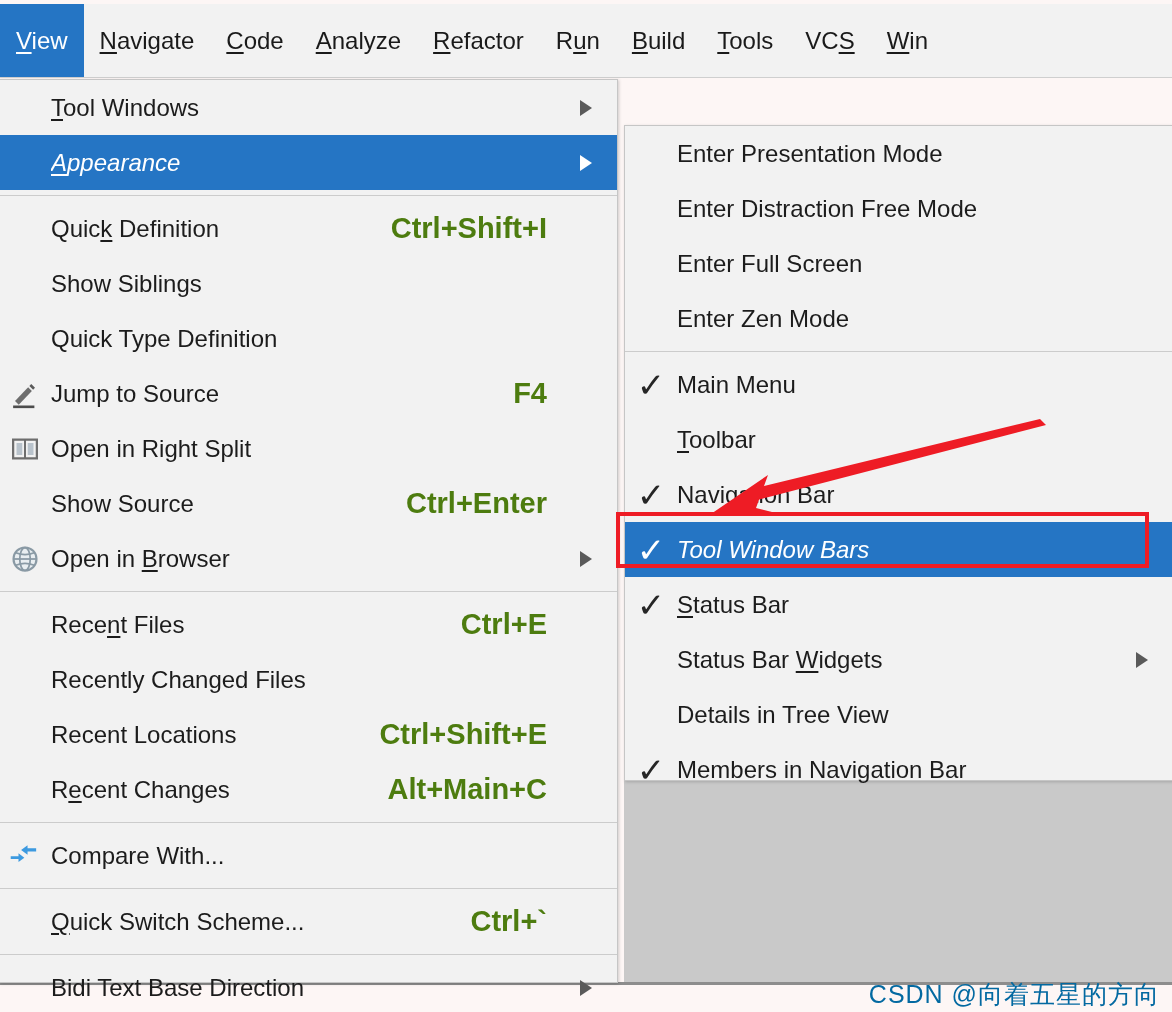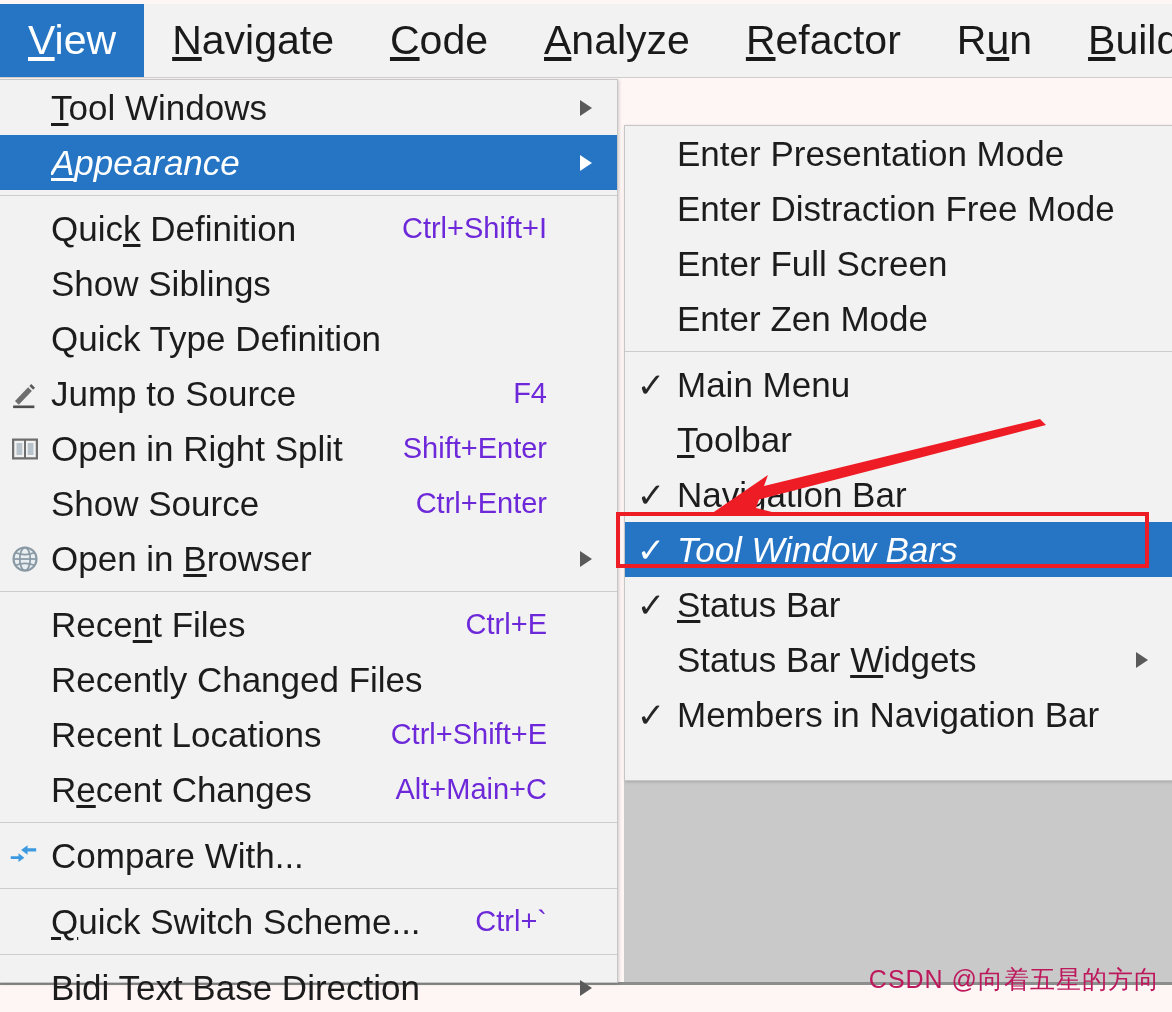--- a/index.html
+++ b/index.html
@@ -24,22 +24,22 @@
     width: 1172px; height: 74px;
     background: #f2f2f2;
     border-bottom: 1px solid #cfcfcf;
     display: flex;
     align-items: stretch;
     box-sizing: border-box;
   }
   .mb-item {
     display: flex;
     align-items: center;
-    padding: 0 28px;
-    font-size: 41px;
+    padding: 0 16px;
+    font-size: 24px;
     color: #1a1a1a;
     letter-spacing: 0px;
     white-space: nowrap;
     cursor: default;
     justify-content: center;
   }
   .mb-item.selected {
     background: #2575c4;
     color: #ffffff;
   }
@@ -96,30 +96,31 @@
     flex: 0 0 52px;
     display: flex;
     align-items: center;
     justify-content: center;
     font-size: 34px;
     color: #262626;
     line-height: 1;
   }
   .m-label {
     flex: 1 1 auto;
-    font-size: 35px;
+    font-size: 24px;
     color: #1c1c1c;
     white-space: nowrap;
     overflow: hidden;
   }
   .m-accel {
     font-size: 29px;
-    color: #6d28d9;
+    color: #4d7c0f;
     white-space: nowrap;
     padding-right: 22px;
+    font-weight: bold;
   }
   .m-arrow {
     width: 34px;
     flex: 0 0 34px;
     display: flex;
     align-items: center;
     justify-content: center;
     padding-right: 14px;
   }
   .m-arrow svg { display:block; }
@@ -171,23 +172,23 @@
     position: absolute;
     left: 0; top: 982px;
     width: 1172px; height: 3px;
     background: #8d8d8d;
   }
 
   
   #watermark {
     position: absolute;
     right: 12px;
-    bottom: 16px;
+    bottom: 1px;
     font-size: 25px;
-    color: #be185d;
+    color: #0369a1;
     white-space: nowrap;
     letter-spacing: 1px;
   }
 </style>
 </head>
 <body>
 
 <div id="screen">
 
   <div id="gray-plate"></div>
@@ -278,21 +279,20 @@
       <div class="menu-row">
         <div class="m-icon">
           <svg width="30" height="30" viewBox="0 0 24 24">
             <rect x="2.5" y="4.5" width="19" height="15" fill="none" stroke="#6e6e6e" stroke-width="1.8"></rect>
             <rect x="5.2" y="7.2" width="4.6" height="9.6" fill="#b9c3cc"></rect>
             <rect x="14.2" y="7.2" width="4.6" height="9.6" fill="#b9c3cc"></rect>
             <line x1="12" y1="4.5" x2="12" y2="19.5" stroke="#6e6e6e" stroke-width="1.6"></line>
           </svg>
         </div>
         <div class="m-label">Open in Right Split</div>
-        <div class="m-accel">Shift+Enter</div>
         <div class="m-arrow"></div>
       </div>
       <div class="menu-row">
         <div class="m-icon"></div>
         <div class="m-label">Show Source</div>
         <div class="m-accel">Ctrl+Enter</div>
         <div class="m-arrow"></div>
       </div>
       <div class="menu-row">
         <div class="m-icon">
@@ -415,20 +415,25 @@
       <div class="menu-row">
         <div class="m-check"></div>
         <div class="m-label">Status Bar <span class="mnem">W</span>idgets</div>
         <div class="m-arrow">
           <svg width="20" height="22" viewBox="0 0 20 22">
             <path d="M4 3 L16 11 L4 19 Z" fill="#5a5a5a"></path>
           </svg>
         </div>
       </div>
       <div class="menu-row">
+        <div class="m-check"></div>
+        <div class="m-label">Details in Tree View</div>
+        <div class="m-arrow"></div>
+      </div>
+      <div class="menu-row">
         <div class="m-check">✓</div>
         <div class="m-label">Members in Navigation Bar</div>
         <div class="m-arrow"></div>
       </div>
     </div>
 
   <div id="red-box"></div>
 
   <svg id="red-arrow" viewBox="0 0 360 115">
     <path d="M 356 10 L 40 92 L 22 100 L 70 72 L 350 4 Z" fill="#ee1c25"></path>

